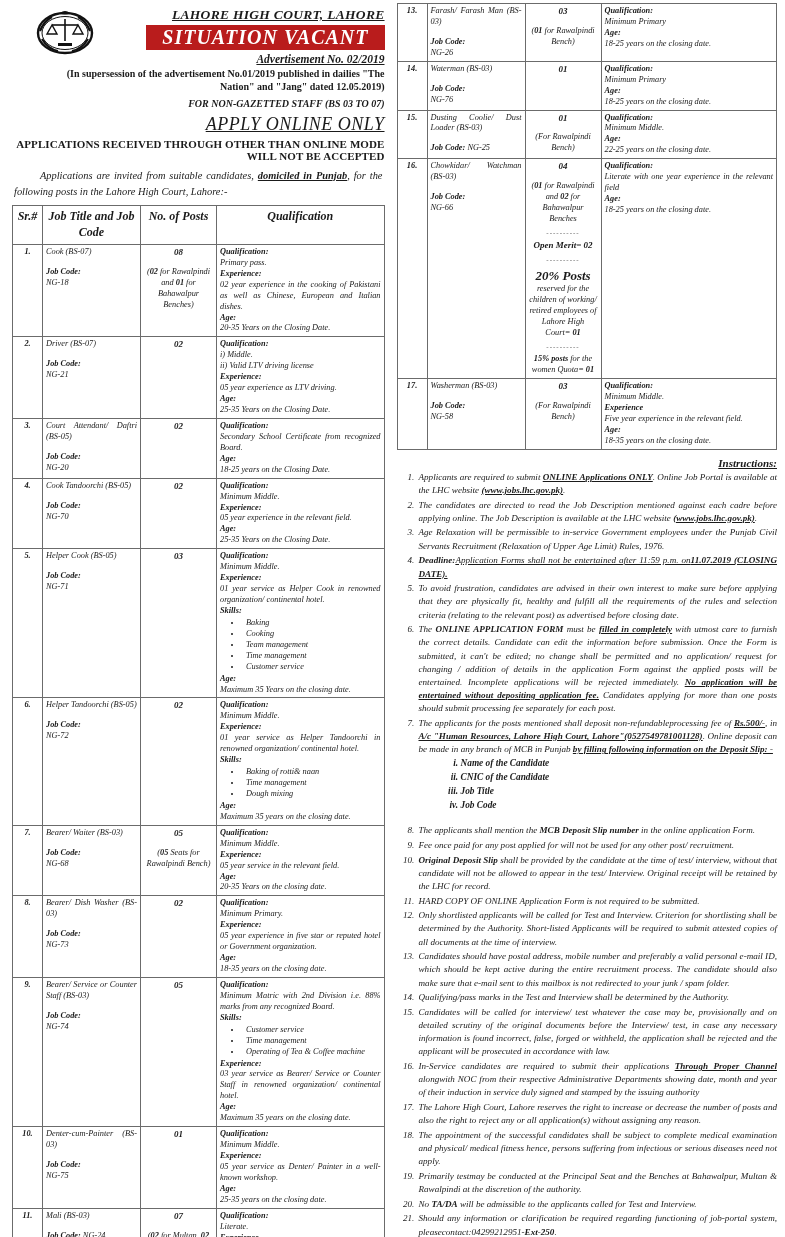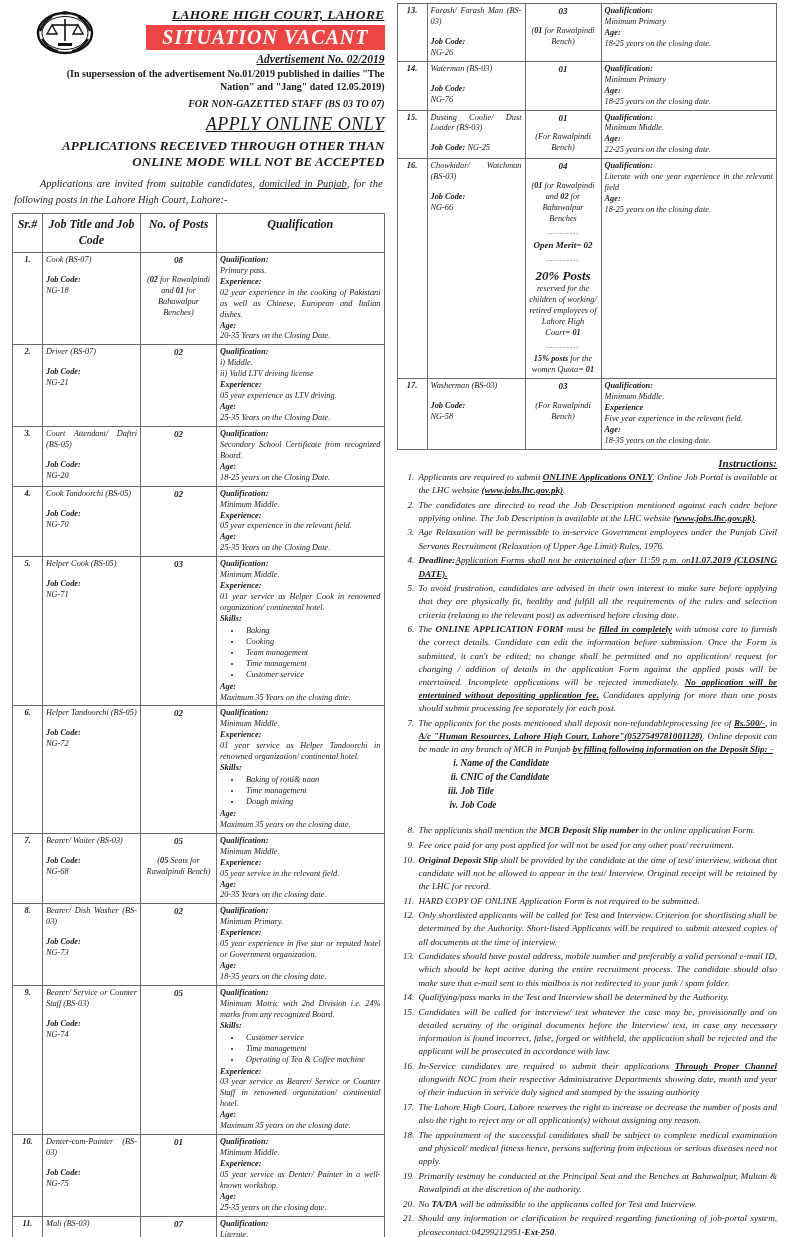--- a/index.html
+++ b/index.html
@@ -24,48 +24,48 @@
   
   .hdr{position:relative;text-align:right;padding-top:2px;}
   .hdr .logo{
     position:absolute;left:22px;top:4px;width:62px;height:48px;
   }
   .court-name{
     font-weight:bold;font-style:italic;font-size:13.5px;letter-spacing:.3px;
     text-decoration:underline;margin:2px 0 0 34px;
   }
   .sit-vacant{
-    display:inline-block;background:#ef4444;color:#fff;
+    display:inline-block;background:#b91c1c;color:#fff;
     font-weight:bold;font-style:italic;font-size:20px;letter-spacing:1px;
     padding:1px 16px;margin:2px 0 0 34px;
   }
   .adv-no{
     font-weight:bold;font-style:italic;font-size:11.5px;
     text-decoration:underline;margin:3px 0 0 34px;
   }
   .supersession{
     font-weight:bold;font-size:10px;line-height:1.25;
     margin:3px 0 0 34px;
   }
   .non-gaz{
     font-weight:bold;font-style:italic;font-size:10px;margin:5px 0 0 0;
   }
   .apply-online{
     font-weight:normal;font-style:italic;font-size:18px;
     text-decoration:underline;margin:5px 0 0 0;letter-spacing:.5px;
   }
   .not-accepted{
-    font-weight:bold;font-style:italic;font-size:13px;margin:3px 0 0 0;
+    font-weight:bold;font-size:11px;margin:3px 0 0 0;
     letter-spacing:.1px;
   }
   .intro{
     text-align:justify;font-style:italic;font-size:10.4px;line-height:1.55;
     margin:6px 2px 5px 2px;text-indent:26px;
   }
-  .intro b{font-weight:normal;text-decoration:underline;}
+  .intro b{font-weight:bold;text-decoration:underline;}
 
   
   table.jobs{
     width:100%;border-collapse:collapse;
     table-layout:fixed;
   }
   table.jobs th, table.jobs td{
     border:1px solid #6b6b6b;
     vertical-align:top;
     padding:2px 3px;
@@ -311,21 +311,21 @@
             </td>
           </tr>
           <tr>
             <td class="sr">9.</td>
             <td class="title"><span>Bearer/ Service or Counter Staff (BS-03)</span><span class="jc"><b>Job Code:</b></span><span class="jcv">NG-74</span></td>
             <td class="posts">
               <span class="num">05</span>
             </td>
             <td class="qual">
               <span class="lbl">Qualification:</span>
-              <span class="txt">Minimum Matric with 2nd Division i.e. 24% marks from any recognized Board.</span>
+              <span class="txt">Minimum Matric with 2nd Division i.e. 88% marks from any recognized Board.</span>
               <span class="lbl">Skills:</span>
               <ul>
                 <li>Customer service</li>
                 <li>Time management</li>
                 <li>Operating of Tea &amp; Coffee machine</li>
               </ul>
               <span class="lbl">Experience:</span>
               <span class="txt">03 year service as Bearer/ Service or Counter Staff in renowned organization/ continental hotel.</span>
               <span class="lbl">Age:</span>
               <span class="txt">Maximum 35 years on the closing date.</span>

